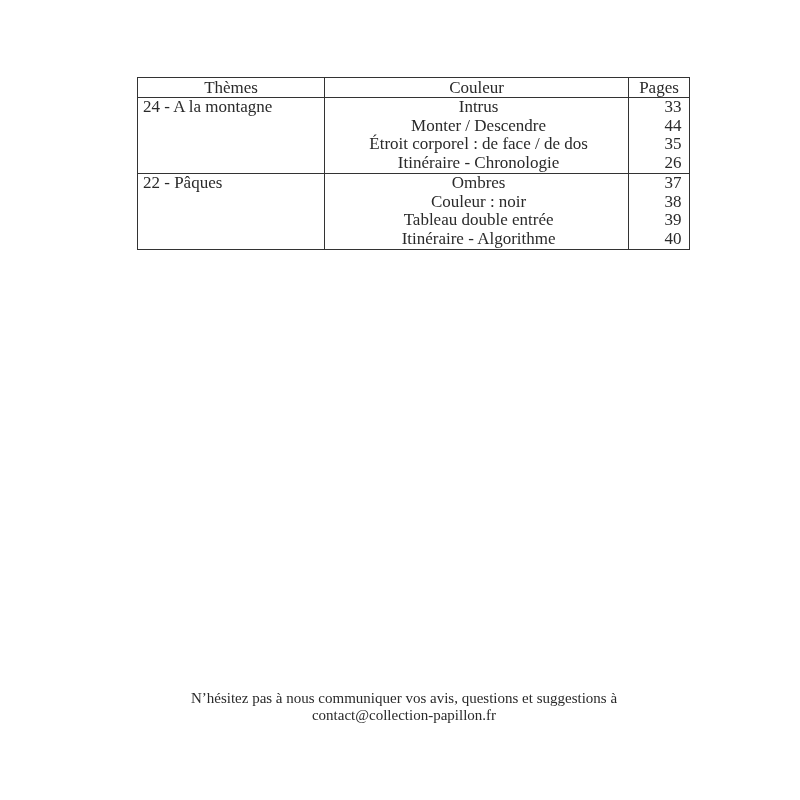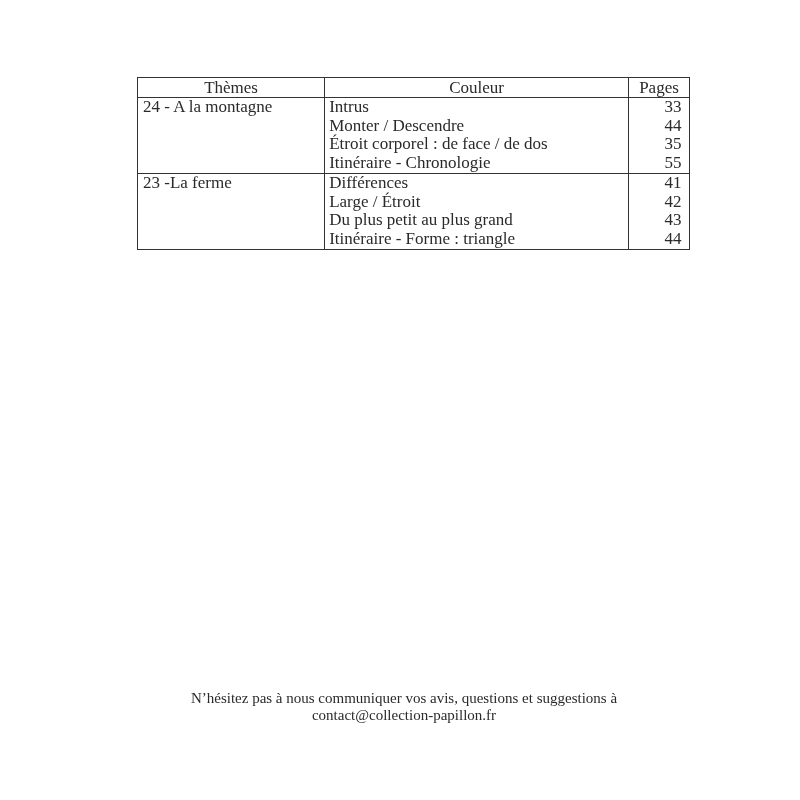--- a/index.html
+++ b/index.html
@@ -46,20 +46,21 @@
       padding-left: 4px;
     }
     td.pages-cell {
       text-align: center;
       padding-left: 28px;
     }
     .line {
       display: block;
       height: 18.7px;
       white-space: nowrap;
+      text-align: center;
     }
     .footer {
       position: absolute;
       left: 0;
       top: 690px;
       width: 808px;
       text-align: center;
       font-size: 15px;
       line-height: 17px;
       color: #2a2a2a;
@@ -88,36 +89,36 @@
       <td class="notion-cell">
         <span class="line">Intrus</span>
         <span class="line">Monter / Descendre</span>
         <span class="line">Étroit corporel : de face / de dos</span>
         <span class="line">Itinéraire - Chronologie</span>
       </td>
       <td class="pages-cell">
         <span class="line">33</span>
         <span class="line">44</span>
         <span class="line">35</span>
-        <span class="line">55</span>
+        <span class="line">26</span>
       </td>
     </tr>
     <tr>
-      <td class="theme-cell">23 -La ferme</td>
+      <td class="theme-cell">22 - Pâques</td>
       <td class="notion-cell">
-        <span class="line">Différences</span>
-        <span class="line">Large / Étroit</span>
-        <span class="line">Du plus petit au plus grand</span>
-        <span class="line">Itinéraire - Forme : triangle</span>
+        <span class="line">Ombres</span>
+        <span class="line">Couleur : noir</span>
+        <span class="line">Tableau double entrée</span>
+        <span class="line">Itinéraire - Algorithme</span>
       </td>
       <td class="pages-cell">
-        <span class="line">41</span>
-        <span class="line">42</span>
-        <span class="line">43</span>
-        <span class="line">44</span>
+        <span class="line">37</span>
+        <span class="line">38</span>
+        <span class="line">39</span>
+        <span class="line">40</span>
       </td>
     </tr>
   </tbody>
 </table>
 
 <div class="footer">
   <span>N’hésitez pas à nous communiquer vos avis, questions et suggestions à</span>
   <span>contact@collection-papillon.fr</span>
 </div>
 

